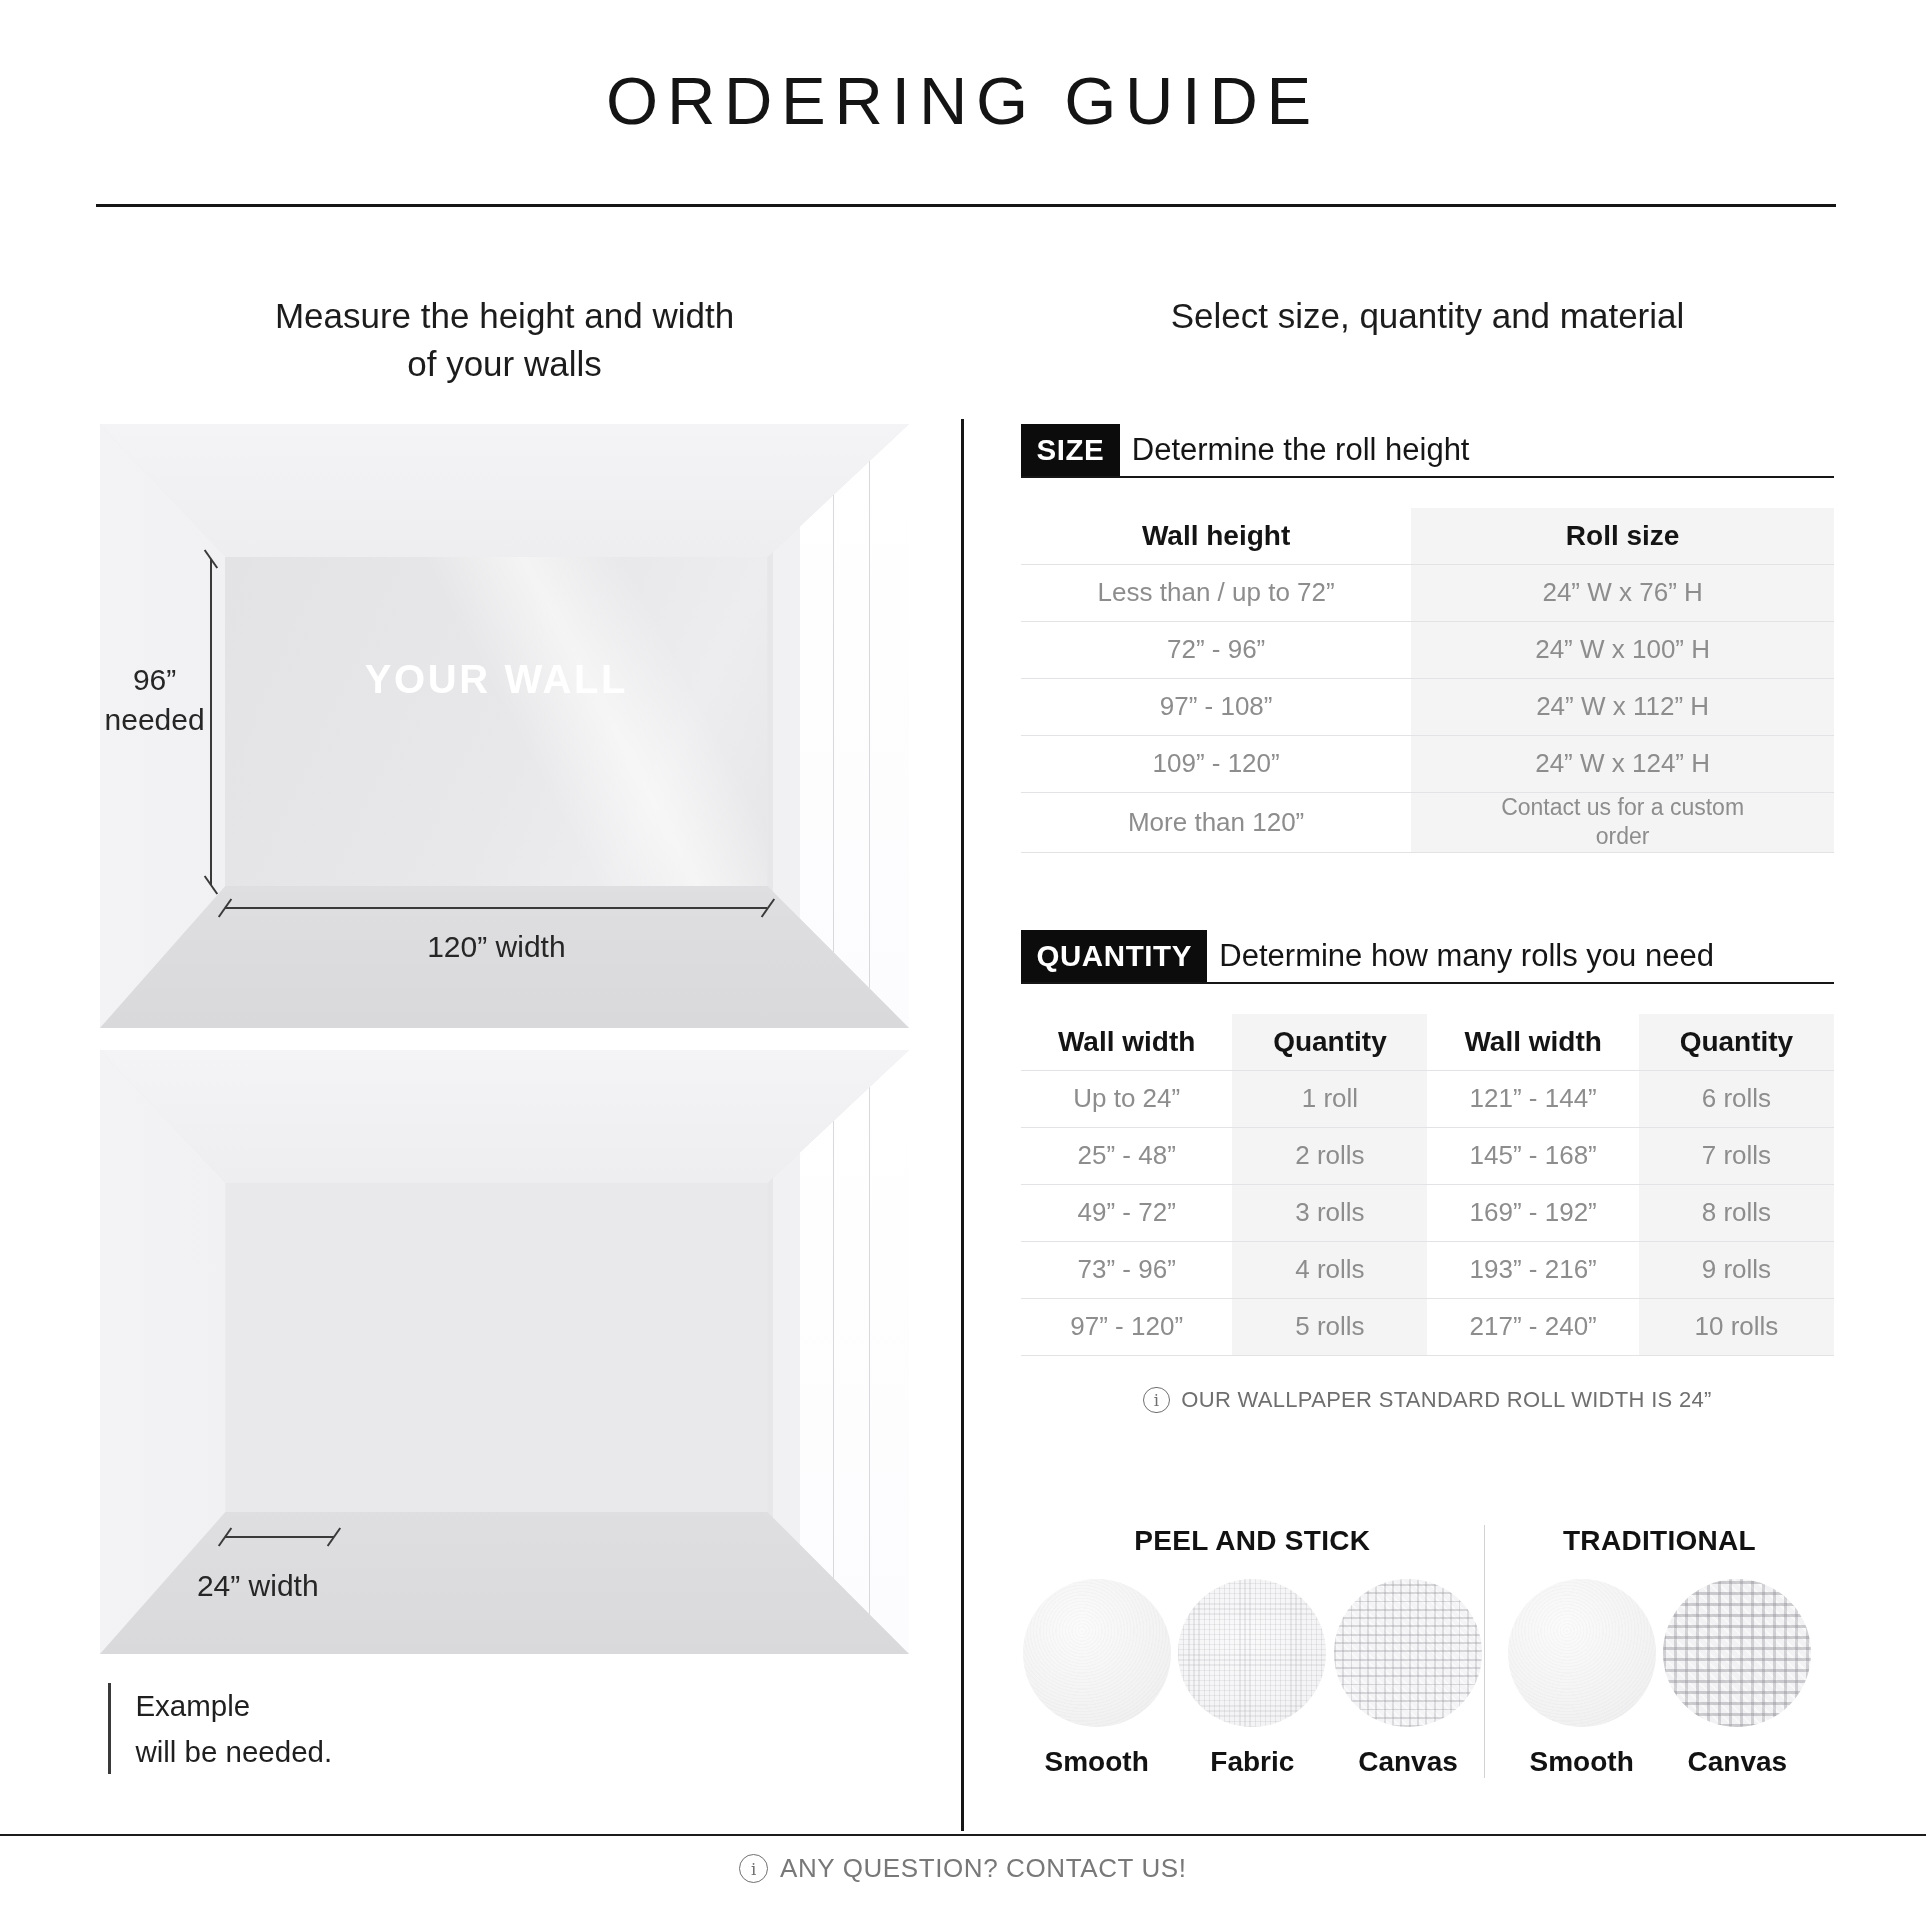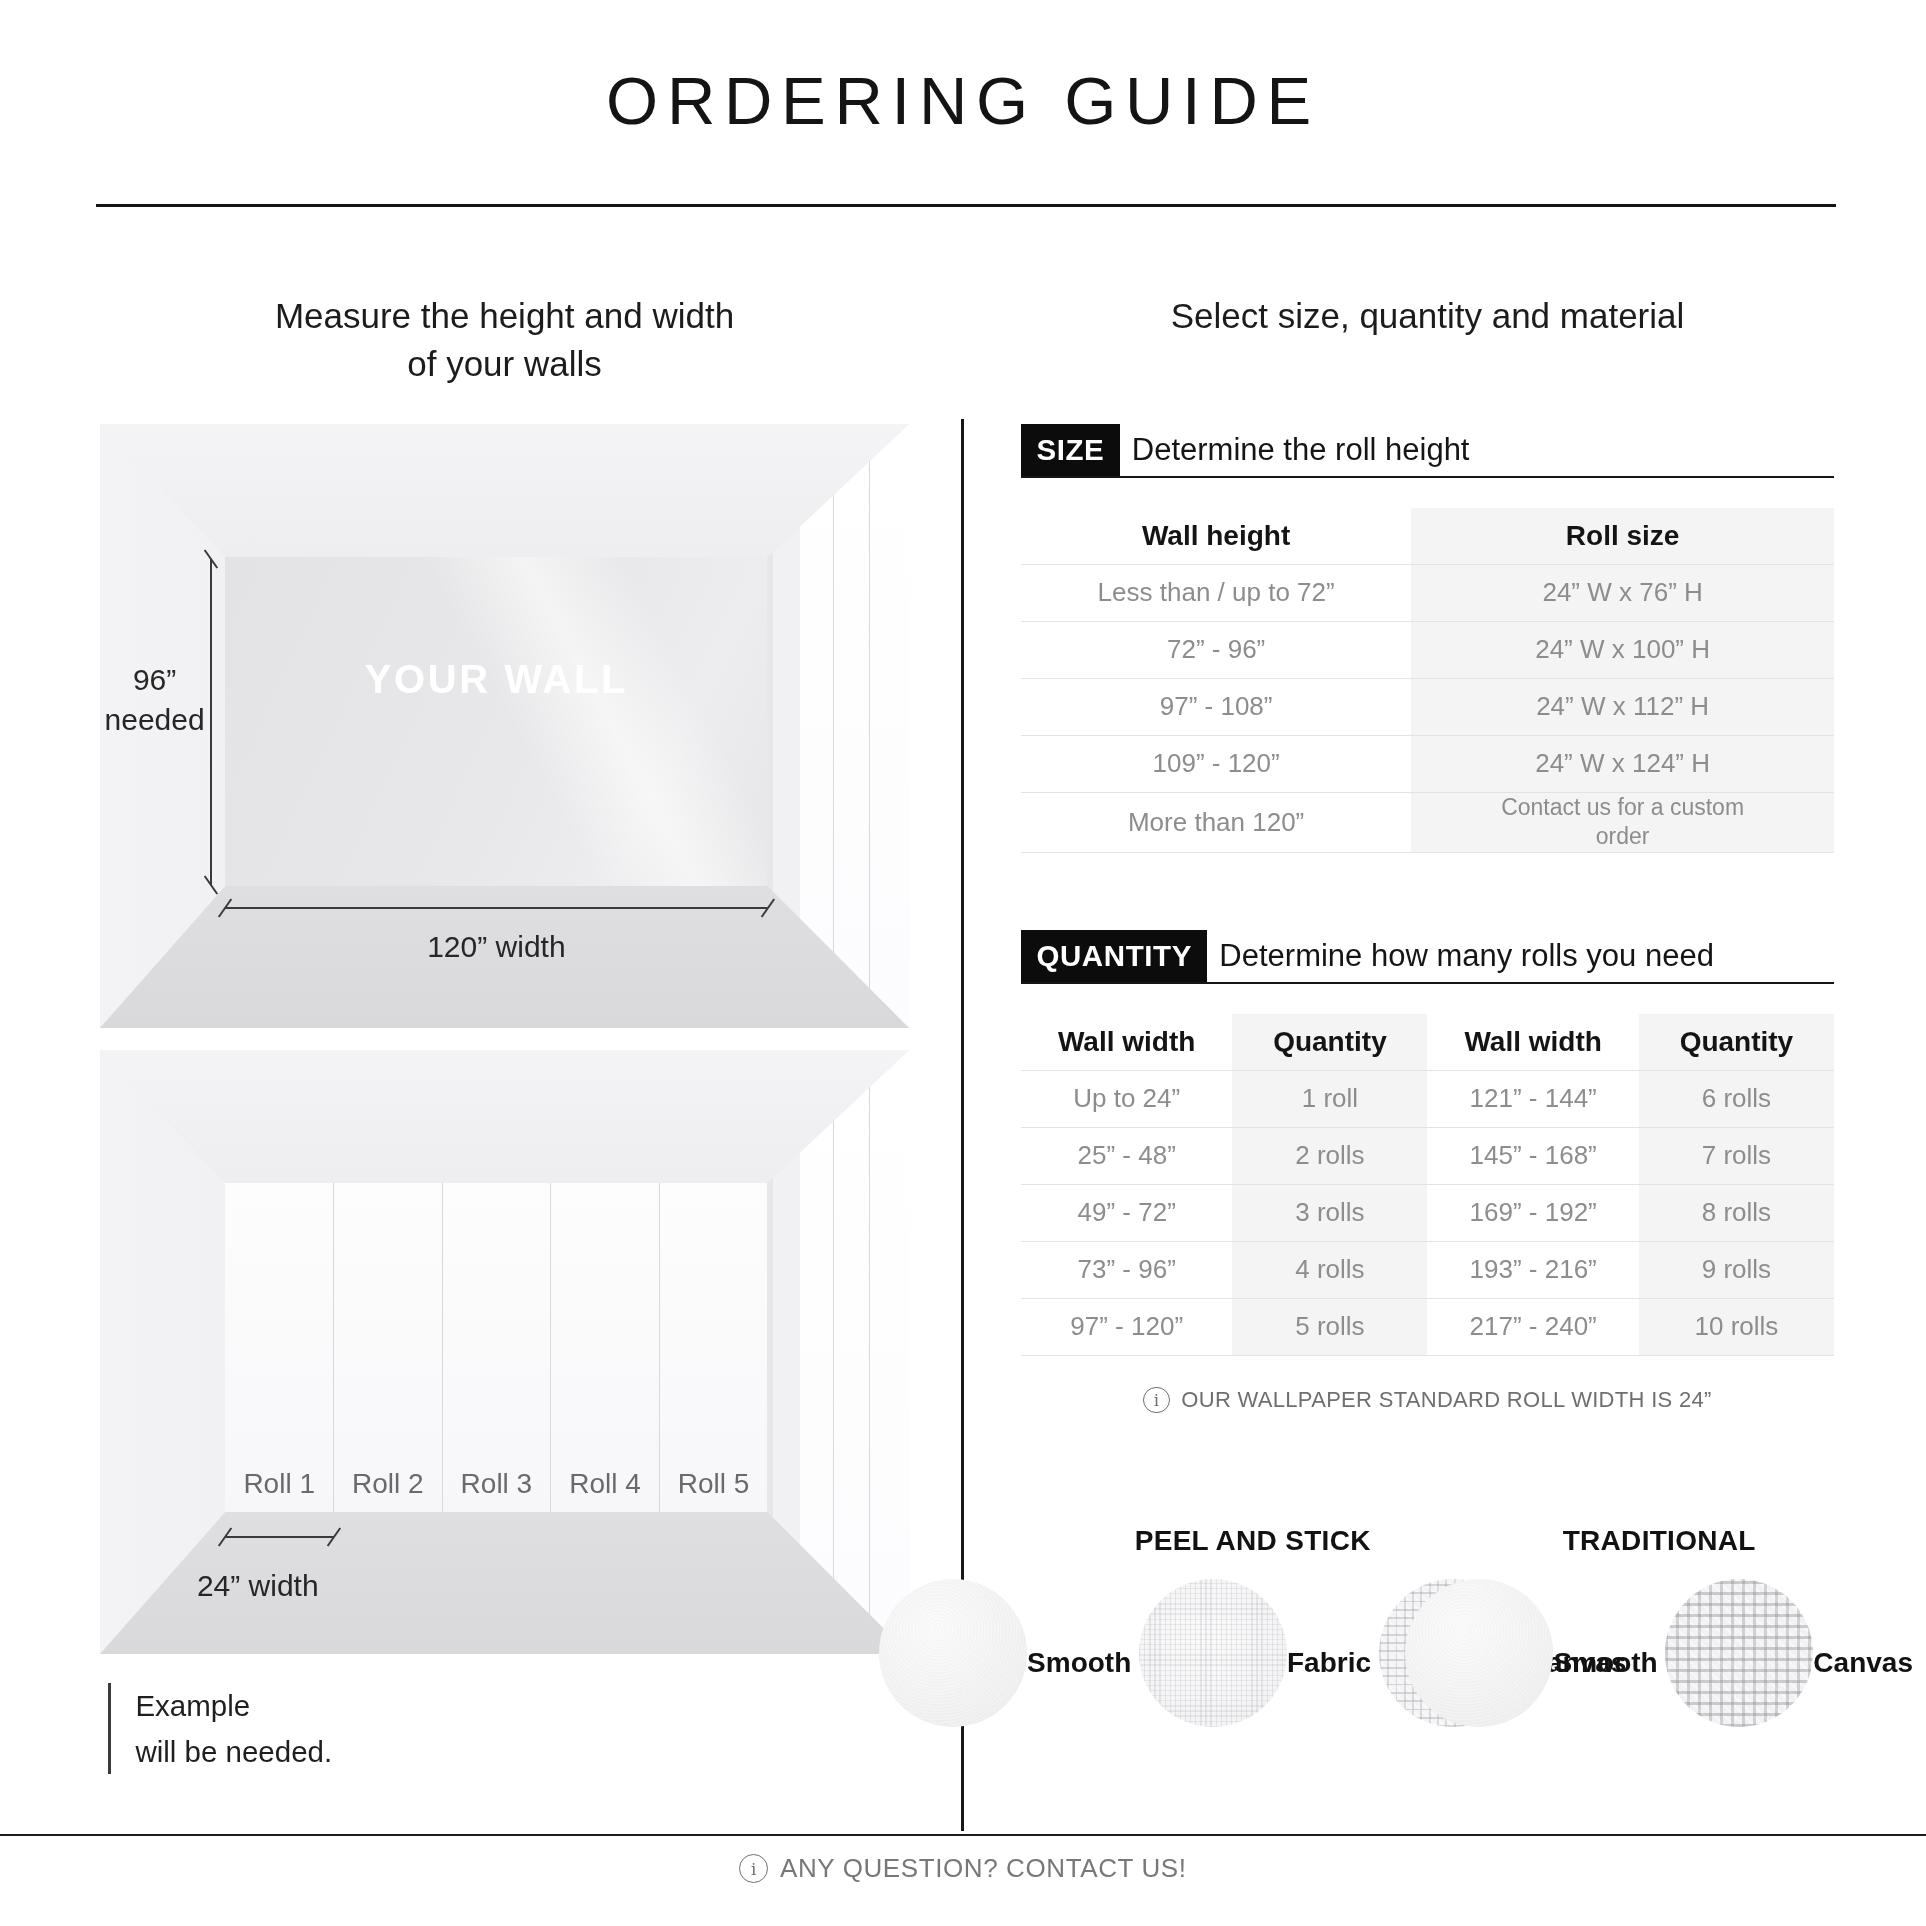--- a/index.html
+++ b/index.html
@@ -107,21 +107,21 @@
     display:flex;align-items:center;justify-content:center;font-size:16.7px;color:#6f6f6f;font-family:"DejaVu Serif",serif;}
 
   
   .material-groups{display:flex;margin-top:52px;}
   .mat-group{display:flex;flex-direction:column;align-items:center;}
   .mat-group.g1{width:57%;}
   .mat-group.g2{width:43%;}
   .mat-divider{width:1.3px;background:#d2d2d5;}
   .mat-group-title{font-weight:bold;font-size:28px;color:#121212;letter-spacing:0.3px;}
   .swatches{display:flex;gap:7.7px;margin-top:22px;}
-  .swatch{display:flex;flex-direction:row;align-items:center;}
+  .swatch{display:flex;flex-direction:column;align-items:center;}
   .circle{width:148px;height:148px;border-radius:50%;}
   .swatch-label{margin-top:19px;font-weight:bold;font-size:28px;color:#121212;}
   .tex-smooth{background:
     repeating-radial-gradient(circle at 40% 35%,rgba(0,0,0,0.015) 0 1.3px,transparent 1.3px 3.2px),
     radial-gradient(circle at 38% 32%,#fbfbfc,#f2f2f3 68%,#ececee);}
   .tex-fabric{background-color:#f5f5f6;background-image:
     repeating-linear-gradient(90deg,rgba(165,165,170,0.22) 0 1.3px,transparent 1.3px 5.1px),
     repeating-linear-gradient(0deg,rgba(165,165,170,0.18) 0 1.3px,transparent 1.3px 5.1px),
     radial-gradient(circle at 45% 40%,#fafafb,#f1f1f3);}
   .tex-canvas{background-color:#f4f4f6;background-image:
@@ -180,37 +180,20 @@
   </div>
 
   <div class="room second">
     <div class="right-zone">
       <div class="window-frame"></div>
       <div class="window-light"></div>
     </div>
     <div class="ceiling"></div>
     <div class="wall-left"></div>
     <div class="floor"></div>
-    <div class="panels">
-      <div class="panel">
-          <span class="panel-label">Roll 1</span>
-        </div>
-      <div class="panel">
-          <span class="panel-label">Roll 2</span>
-        </div>
-      <div class="panel">
-          <span class="panel-label">Roll 3</span>
-        </div>
-      <div class="panel">
-          <span class="panel-label">Roll 4</span>
-        </div>
-      <div class="panel">
-          <span class="panel-label">Roll 5</span>
-        </div>
-    </div>
     <div class="dim-h one-roll"></div>
     <div class="dim-rollwidth-label">24” width</div>
   </div>
 
   <div class="example">
     <div>Example</div>
     <div>will be needed.</div>
   </div>
 
   <div class="section size">

